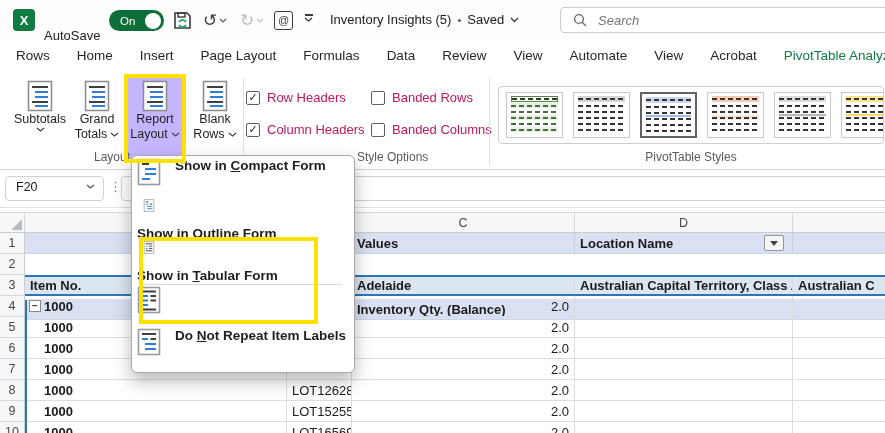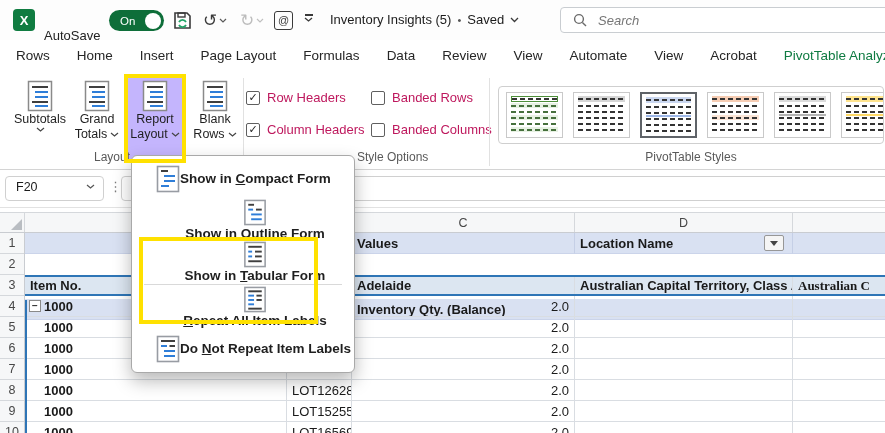--- a/index.html
+++ b/index.html
@@ -76,37 +76,37 @@
   .sheet{position:absolute;left:0;top:208px;width:885px;height:225px;background:#fff;}
   .colhdr{position:absolute;left:0;top:4px;width:885px;height:21px;background:#f6f7f8;border-top:1px solid #d5d8dc;border-bottom:1px solid #c9ccd1;display:flex;}
   .colhdr .corner{width:25px;height:100%;border-right:1px solid #d5d8dc;position:relative;}
   .colhdr .corner .tri{position:absolute;right:2px;bottom:2px;width:0;height:0;border-bottom:11px solid #b9bdc2;border-left:11px solid transparent;}
   .colhdr .ch{height:100%;border-right:1px solid #d5d8dc;font-size:12.5px;color:#474747;display:flex;align-items:center;justify-content:center;}
   .rowhdr{position:absolute;left:0;top:25px;width:25px;height:200px;background:#f6f7f8;border-right:1px solid #c9ccd1;}
   .rn{height:21px;border-bottom:1px solid #d5d8dc;font-size:12.5px;color:#474747;display:flex;align-items:center;justify-content:center;}
   .grid{position:absolute;left:25px;top:25px;width:860px;height:200px;}
   .row{position:absolute;left:0;width:860px;height:21px;display:flex;}
   .cell{height:100%;border-right:1px solid #d9dde2;border-bottom:1px solid #d9dde2;padding:0 5px;display:flex;align-items:center;overflow:hidden;white-space:nowrap;font-size:13px;color:#1a1a1a;}
-  .ca{width:262px;}.cb{width:65px;}.cc{width:223px;}.cd{width:218px;}.ce{flex:1;border-right:none;font-family:Liberation Serif, serif;}
+  .ca{width:262px;}.cb{width:65px;}.cc{width:223px;}.cd{width:218px;}.ce{flex:1;border-right:none;}
   .row.hdrfill .cell{background:#D9E1F2;border-right-color:#c5cfe6;border-bottom-color:#cbd4ea;}
   .row.hdrfill .ca,.row.hdrfill .cb,.row.hdrfill .ce{border-right-color:transparent;}
   .row.pivhdr .cell{background:#DCE6F1;border-bottom:none;font-weight:bold;}
   .row.pivhdr{border-top:2px solid #2E75B6;border-bottom:2px solid #2E75B6;height:21px;}
   .bold{font-weight:bold;}
   .num{justify-content:flex-end;}
   .indent{padding-left:19px;}
   .blue-left{position:absolute;left:25px;top:92px;width:2px;height:133px;background:#2E75B6;z-index:5;}
   .collapse{position:absolute;left:4px;top:4px;width:12px;height:12px;border:1px solid #8a8a8a;background:#fff;font-size:10px;line-height:10px;display:flex;align-items:center;justify-content:center;color:#333;}
   .a4wrap{position:relative;padding-left:19px;}
   .filterbtn{position:absolute;right:8px;top:2px;width:20px;height:16px;background:#f5f5f5;border:1px solid #979797;border-radius:2px;display:flex;align-items:center;justify-content:center;}
   .filterbtn .tri{width:0;height:0;border-left:4px solid transparent;border-right:4px solid transparent;border-top:5px solid #444;}
 
   
   .menu{position:absolute;left:131px;top:155px;width:224px;background:#fff;border:1px solid #a9a9a9;border-radius:6px;box-shadow:0 8px 18px rgba(0,0,0,.28);z-index:50;padding:2px 0 3px 0;}
-  .mi{height:41px;display:flex;align-items:center;padding-left:24px;}
+  .mi{height:41px;display:flex;padding-left:5px;gap:14px;}
   .mi:nth-child(2),.mi:nth-child(3),.mi:nth-child(5){height:42px;flex-direction:column;}
   .mi .lbl{font-size:13.5px;font-weight:bold;color:#1f1f1f;white-space:nowrap;}
   .mi .lbl .u{text-decoration:underline;}
   .msep{height:1px;background:#d9d9d9;margin:1px 12px 1px 12px;}
 </style>
 </head>
 <body>
 
 <div id="app">
 
@@ -498,21 +498,20 @@
       <svg width="24" height="28" viewBox="0 0 24 28">
         <rect x="1.5" y="1.5" width="21" height="25" fill="#fff" stroke="#989CA3" stroke-width="1.6"></rect>
         <line x1="5" y1="5.5" x2="19" y2="5.5" stroke="#3f3f3f" stroke-width="2"></line>
         <line x1="5" y1="10" x2="11" y2="10" stroke="#2f7ed8" stroke-width="2"></line>
         <line x1="13.5" y1="10" x2="19" y2="10" stroke="#3f3f3f" stroke-width="2"></line>
         <line x1="5" y1="14.5" x2="11" y2="14.5" stroke="#2f7ed8" stroke-width="2"></line>
         <line x1="13.5" y1="14.5" x2="19" y2="14.5" stroke="#3f3f3f" stroke-width="2"></line>
         <line x1="5" y1="19" x2="11" y2="19" stroke="#2f7ed8" stroke-width="2"></line>
         <line x1="5" y1="23.5" x2="19" y2="23.5" stroke="#3f3f3f" stroke-width="2"></line>
       </svg>
-      <span class="lbl"><span></span><span class="u">R</span><span>epeat All Item Labels</span></span>
     </div>
     <div class="mi">
       <svg width="24" height="28" viewBox="0 0 24 28">
         <rect x="1.5" y="1.5" width="21" height="25" fill="#fff" stroke="#989CA3" stroke-width="1.6"></rect>
         <line x1="5" y1="6" x2="19" y2="6" stroke="#3f3f3f" stroke-width="2"></line>
         <line x1="5" y1="11" x2="11" y2="11" stroke="#2f7ed8" stroke-width="2"></line>
         <line x1="13.5" y1="11" x2="19" y2="11" stroke="#3f3f3f" stroke-width="2"></line>
         <line x1="8" y1="16" x2="19" y2="16" stroke="#2f7ed8" stroke-width="2"></line>
         <line x1="8" y1="21" x2="19" y2="21" stroke="#2f7ed8" stroke-width="2"></line>
       </svg>

